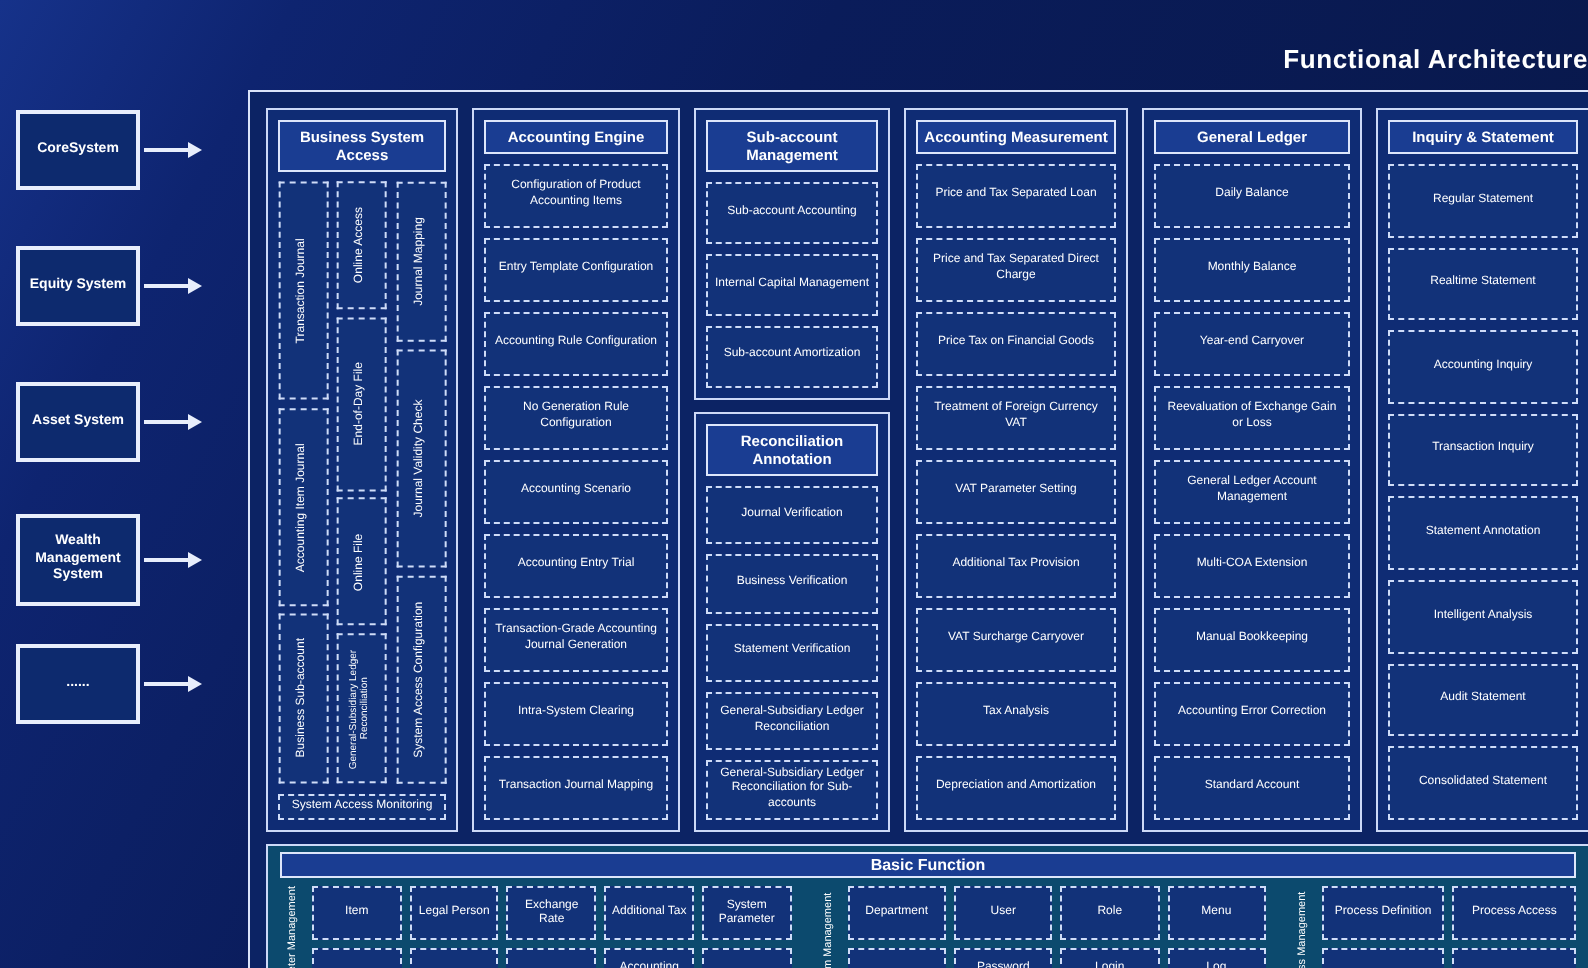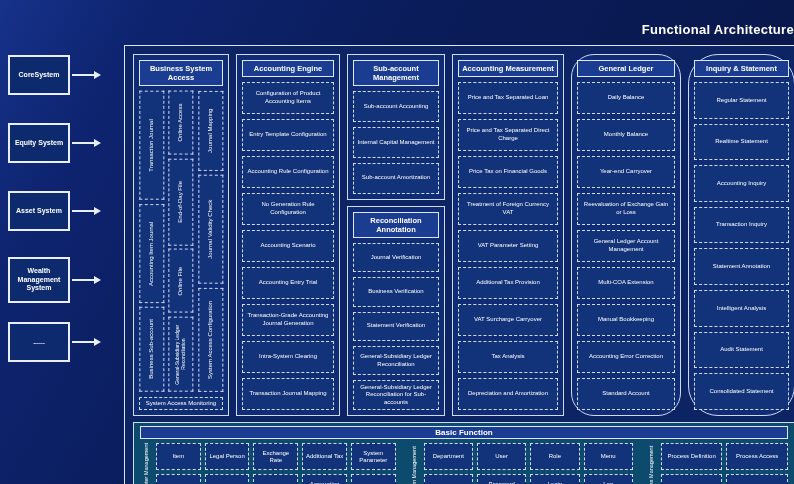--- a/index.html
+++ b/index.html
@@ -30,21 +30,21 @@
     position: absolute; left: 100px; top: 45px; width: 680px; height: 472px;
     border: 1.5px solid #dbe4fa; background: #0c2364;
     padding: 8px; display: flex; flex-direction: column; gap: 6px; margin-left: 24px;
   }
   .cols { flex: 1; display: flex; gap: 7px; min-height: 0; }
   .col {
     border: 1px solid #cdd9f7; background: #0f2c74;
     padding: 5px; display: flex; flex-direction: column; gap: 5px; min-width: 0; min-height: 0;
   }
   .c1 { flex: 0 0 96px; } .c2 { flex: 0 0 104px; } .c3wrap { flex: 0 0 98px; display: flex; flex-direction: column; gap: 6px; min-height: 0; justify-content: center; }
-  .c4 { flex: 0 0 112px; } .c5 { flex: 0 0 110px; border-radius: 23px; } .c6 { flex: 1; border-radius: 30px; }
+  .c4 { flex: 0 0 112px; } .c5 { flex: 0 0 110px; } .c6 { flex: 1; }
   .col-header {
     border: 1px solid #dde6fb; background: #1a3d92;
     font-weight: bold; font-size: 7.5px; text-align: center; line-height: 1.2; padding: 3px 2px;
   }
   .ditem {
     flex: 1 1 0; min-height: 0;
     border: 1px dashed #cfdcf8; background: #123279;
     display: flex; align-items: center; justify-content: center;
     text-align: center; font-size: 6px; line-height: 1.25; padding: 2px 3px;
   }

